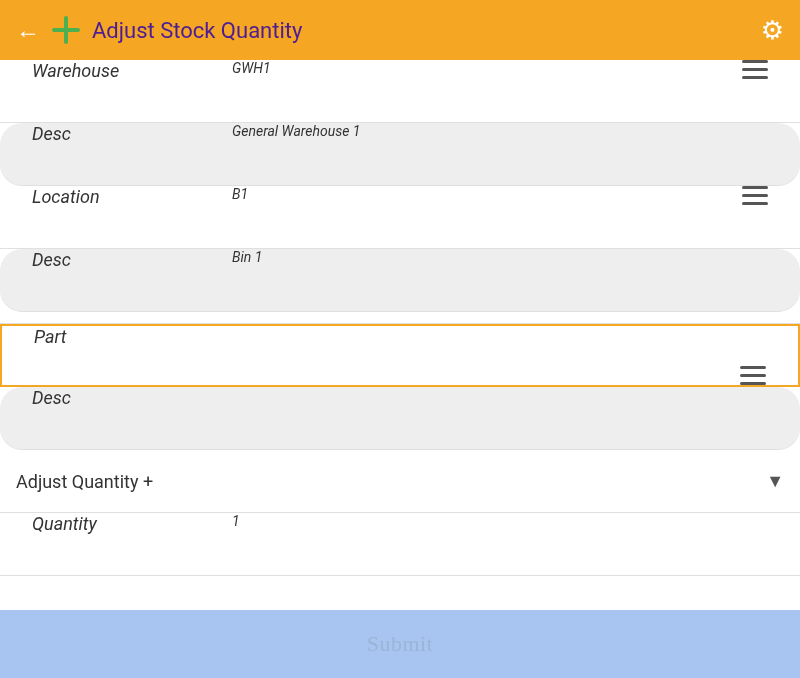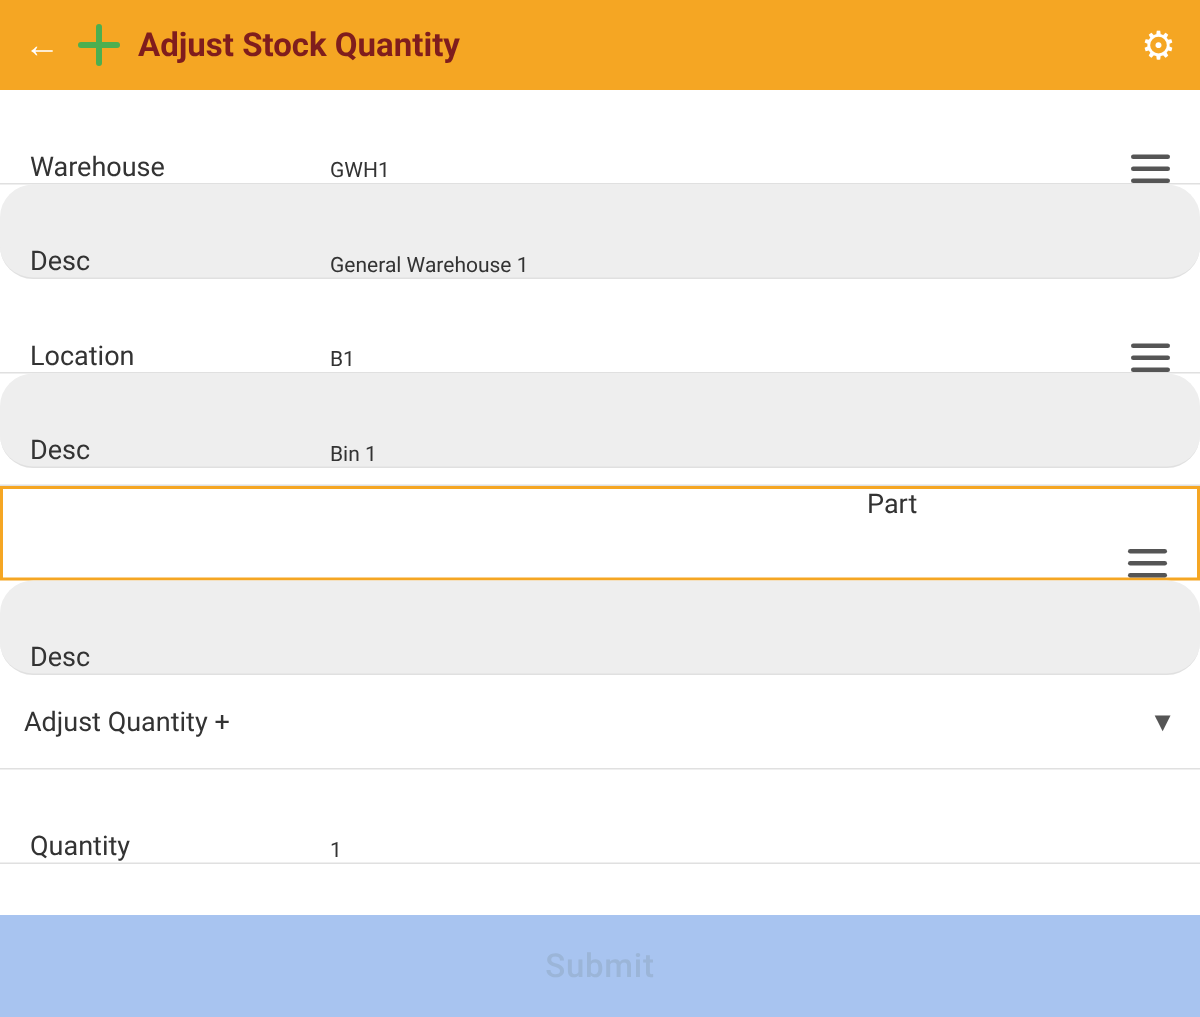--- a/index.html
+++ b/index.html
@@ -38,36 +38,37 @@
       cursor: pointer;
     }
 
     .header-logo {
       display: flex;
       align-items: center;
       justify-content: center;
     }
 
     .header-title {
-      color: #7f1d1d;
+      color: #4c1d95;
       font-size: 22px;
-      font-weight: 700;
+      font-weight: 400;
     }
 
     .gear-icon {
       color: white;
       font-size: 26px;
     }
 
     .form-row {
       display: flex;
-      align-items: flex-end;
+      align-items: flex-start;
       min-height: 63px;
       border-bottom: 1px solid #e0e0e0;
-      padding: 0 20px;
+      padding: 0 32px;
+      font-style: italic;
     }
 
     .form-row.gray-bg {
       background-color: #eeeeee;
       border-radius: 22px;
     }
 
     .form-row.highlighted {
       border: 2px solid #F5A623;
       background: #fff;
@@ -134,20 +135,21 @@
       background-color: #a8c4f0;
       border: none;
       color: #9bb5d8;
       font-size: 22px;
       font-weight: 500;
       cursor: pointer;
       letter-spacing: 0.5px;
       position: absolute;
       bottom: 0;
       left: 0;
+      font-family: Liberation Serif, serif;
     }
 
     .form-wrapper {
       position: relative;
       height: 618px;
     }
   </style>
 </head>
 <body>
 

